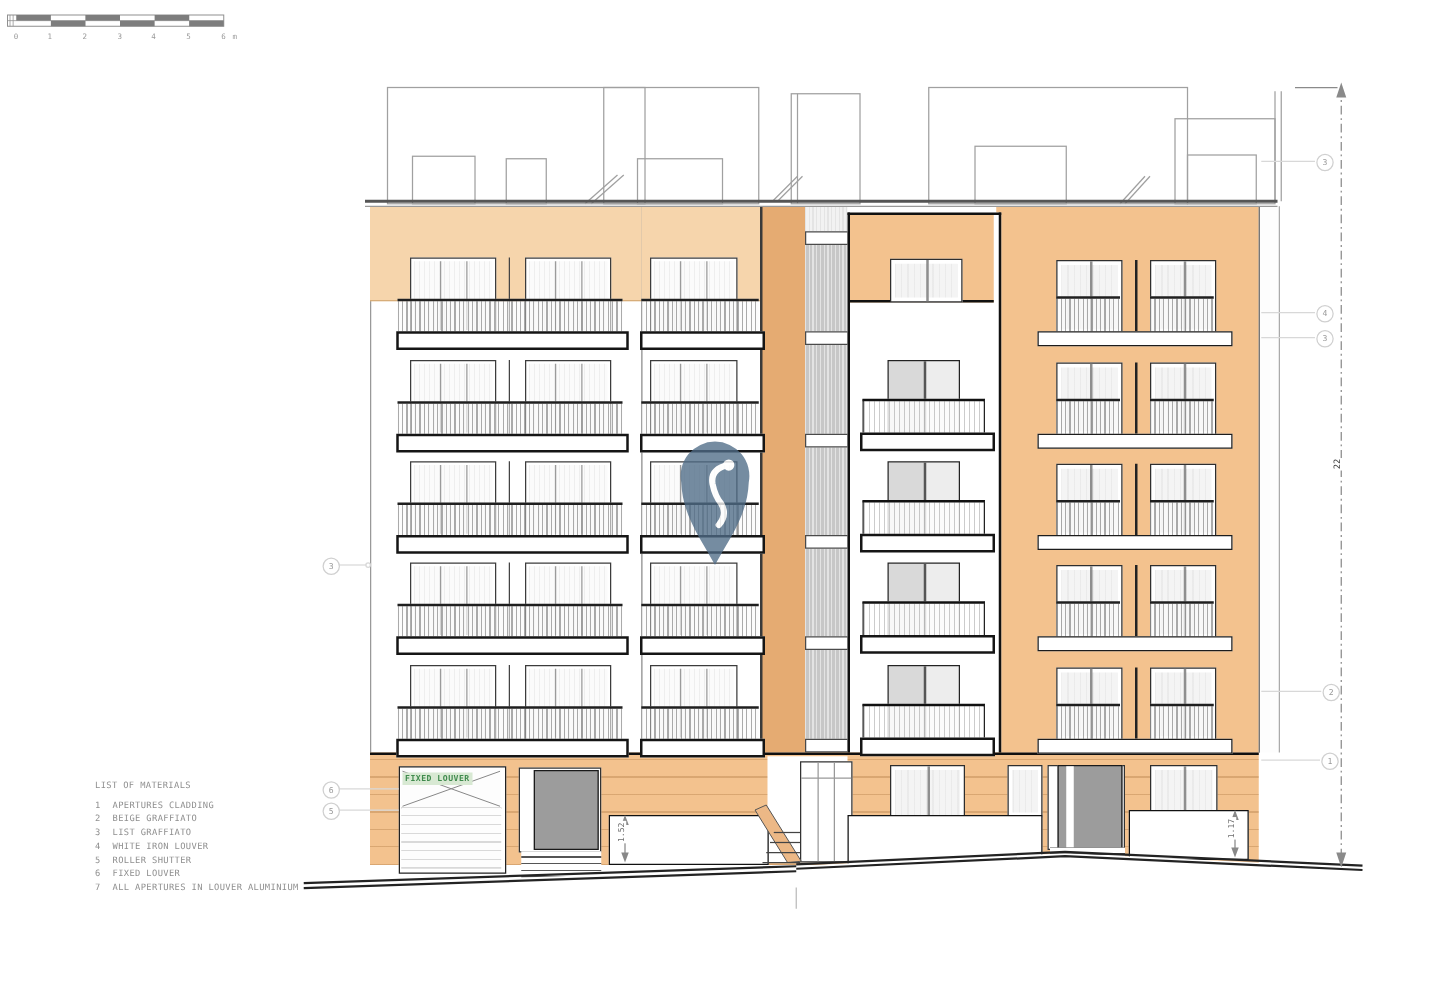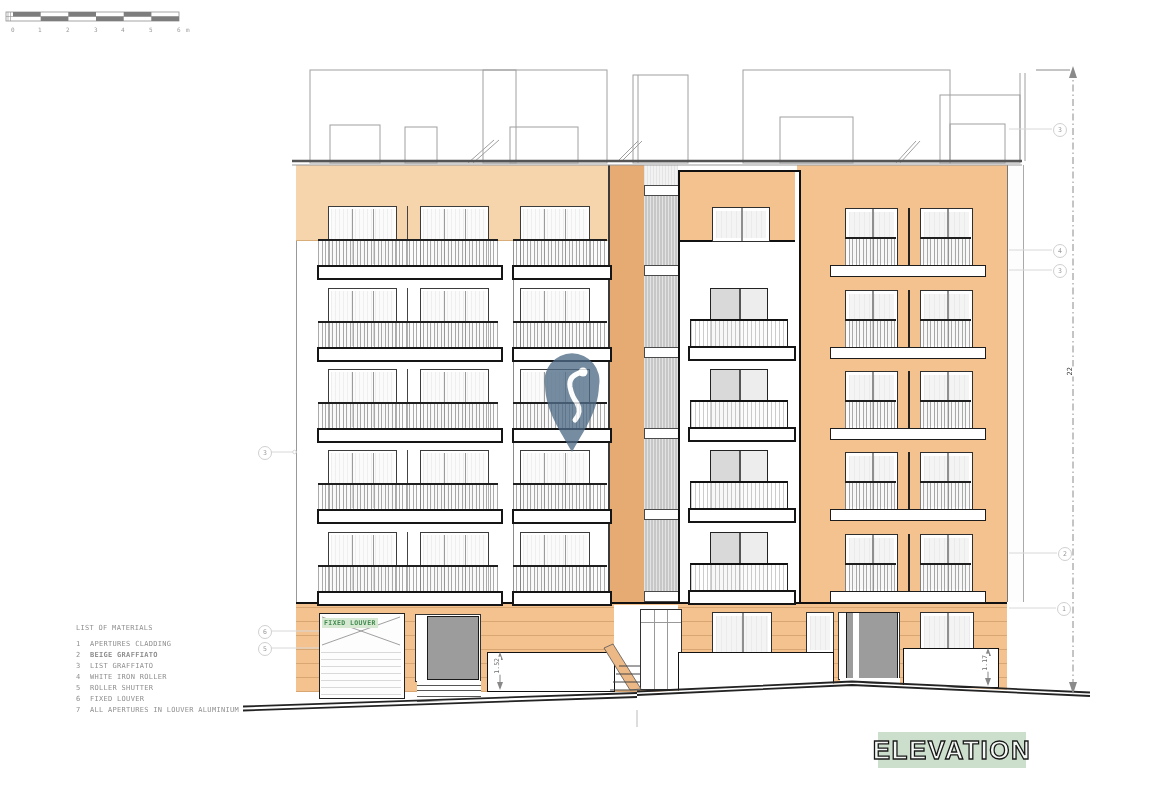--- a/index.html
+++ b/index.html
@@ -455,36 +455,35 @@
   <div class="dim" style="left:493px;top:657px;">1.52</div>
   <div class="dim" style="left:981px;top:654px;">1.17</div>
 
   <div id="fixedlouver">FIXED LOUVER</div>
 
   <div class="abs" style="left:76px;top:624px;z-index:6;">
     <div class="txt" style="left:0;top:0;">LIST OF MATERIALS</div>
     <div class="txt" style="left:0;top:16px;">1</div>
     <div class="txt" style="left:14px;top:16px;">APERTURES CLADDING</div>
     <div class="txt" style="left:0;top:27px;">2</div>
-    <div class="txt" style="left:14px;top:27px;font-weight:bold;">BEIGE GRAFFIATO</div>
+    <div class="txt" style="left:14px;top:27px;">BEIGE GRAFFIATO</div>
     <div class="txt" style="left:0;top:38px;">3</div>
     <div class="txt" style="left:14px;top:38px;">LIST GRAFFIATO</div>
     <div class="txt" style="left:0;top:49px;">4</div>
-    <div class="txt" style="left:14px;top:49px;">WHITE IRON ROLLER</div>
+    <div class="txt" style="left:14px;top:49px;">WHITE IRON LOUVER</div>
     <div class="txt" style="left:0;top:60px;">5</div>
     <div class="txt" style="left:14px;top:60px;">ROLLER SHUTTER</div>
     <div class="txt" style="left:0;top:71px;">6</div>
     <div class="txt" style="left:14px;top:71px;">FIXED LOUVER</div>
     <div class="txt" style="left:0;top:82px;">7</div>
     <div class="txt" style="left:14px;top:82px;">ALL APERTURES IN LOUVER ALUMINIUM</div>
   </div>
 
   <div class="scnum" style="left:11px;top:26px;">0</div>
   <div class="scnum" style="left:38px;top:26px;">1</div>
   <div class="scnum" style="left:66px;top:26px;">2</div>
   <div class="scnum" style="left:94px;top:26px;">3</div>
   <div class="scnum" style="left:121px;top:26px;">4</div>
   <div class="scnum" style="left:149px;top:26px;">5</div>
   <div class="scnum" style="left:177px;top:26px;">6</div>
   <div class="scnum" style="left:186px;top:26px;">m</div>
 
-  <div id="title">ELEVATION</div>
 </div>
 
 </body></html>

